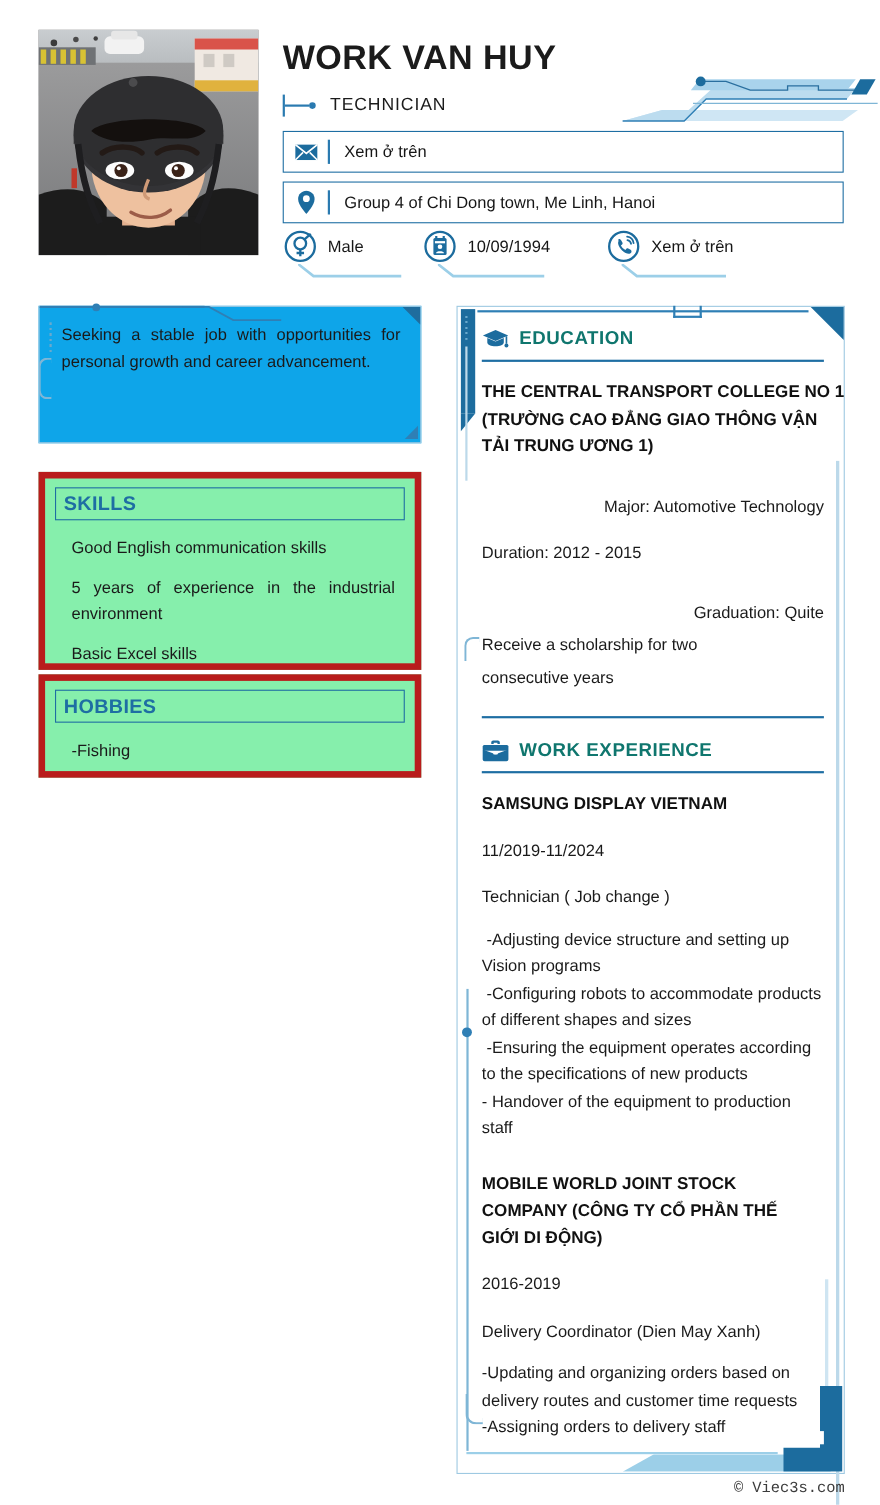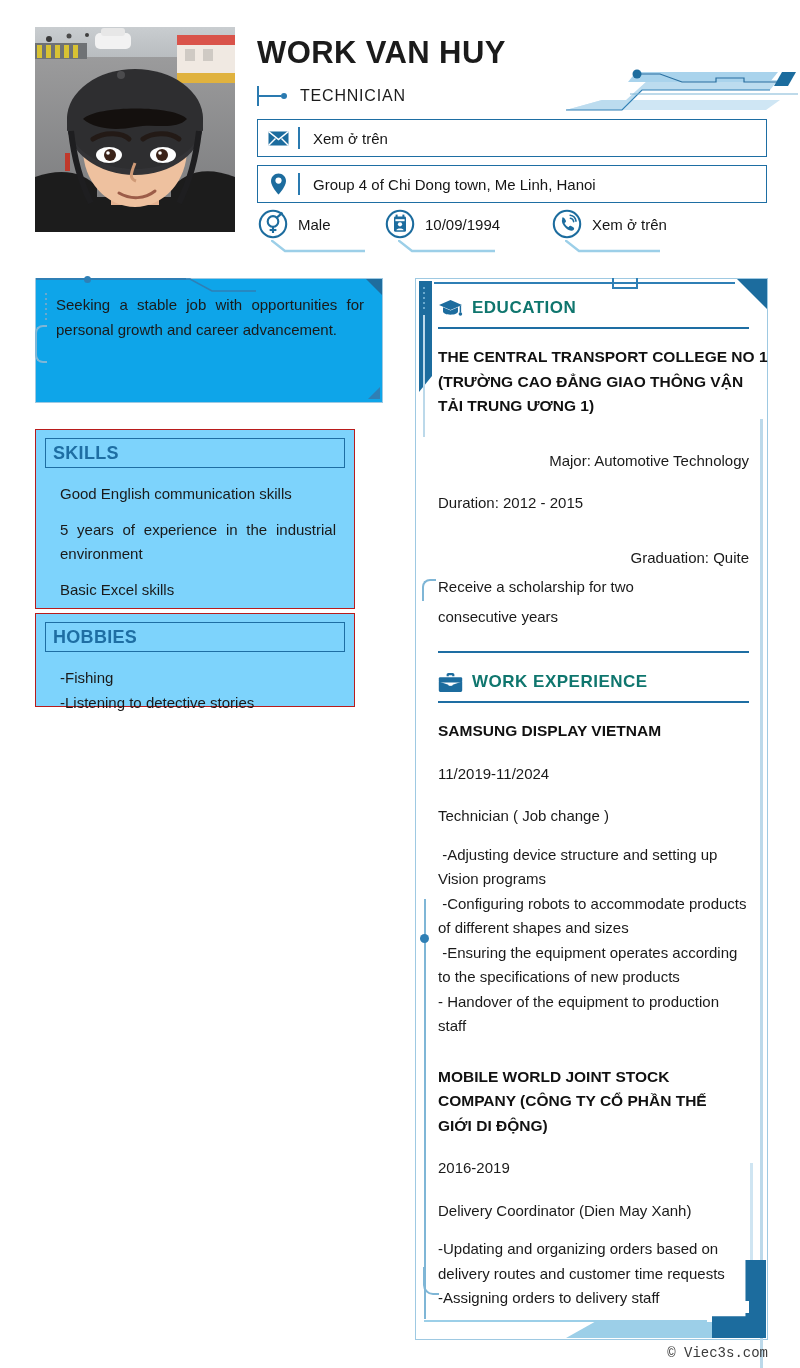--- a/index.html
+++ b/index.html
@@ -71,22 +71,22 @@
   .obj-brace{position:absolute;left:-1px;top:46px;width:10px;height:34px;
     border-left:2px solid #7fb6d6;border-top:2px solid #7fb6d6;border-bottom:2px solid #7fb6d6;
     border-radius:8px 0 0 8px;}
   .obj-corner-tr{position:absolute;right:0;top:0;width:0;height:0;
     border-top:16px solid #1f6d9e;border-left:16px solid transparent;}
   .obj-corner-br{position:absolute;right:2px;bottom:3px;width:0;height:0;
     border-bottom:12px solid #2f7fb5;border-left:12px solid transparent;}
   .obj-slant{position:absolute;left:130px;top:-1px;width:90px;height:14px;overflow:hidden;}
 
   .panel{
-    position:relative;width:320px;box-sizing:border-box;
-    border:1px solid #b91c1c;background:#7dd3fc;
+    position:relative;width:348px;box-sizing:border-box;
+    border:6px solid #b91c1c;background:#86efac;
   }
   .panel.skills{margin-top:26px;height:180px;}
   .panel.hobbies{margin-top:4px;height:94px;}
   .sec-head{
     position:absolute;left:9px;top:8px;right:9px;height:30px;
     border:1px solid #1e6ea3;box-sizing:border-box;
     display:flex;align-items:center;padding-left:7px;
   }
   .sec-head span{font-size:18px;font-weight:bold;color:#1e6ea3;letter-spacing:0.3px;}
   .panel .body{position:absolute;left:24px;top:52px;right:18px;}
@@ -362,21 +362,20 @@
         <div class="skill-line">Basic Excel skills</div>
       </div>
     </div>
 
     <div class="panel hobbies">
       <div class="sec-head">
         <span>HOBBIES</span>
       </div>
       <div class="body">
         <div class="hobby-line">-Fishing</div>
-        <div class="hobby-line">-Listening to detective stories</div>
       </div>
     </div>
   </div>
 
   <div class="rightcol">
 
     <div class="r-topbar"></div>
     <div class="r-notch"></div>
     <div class="r-corner-tr"></div>
     <div class="r-accent"></div>

